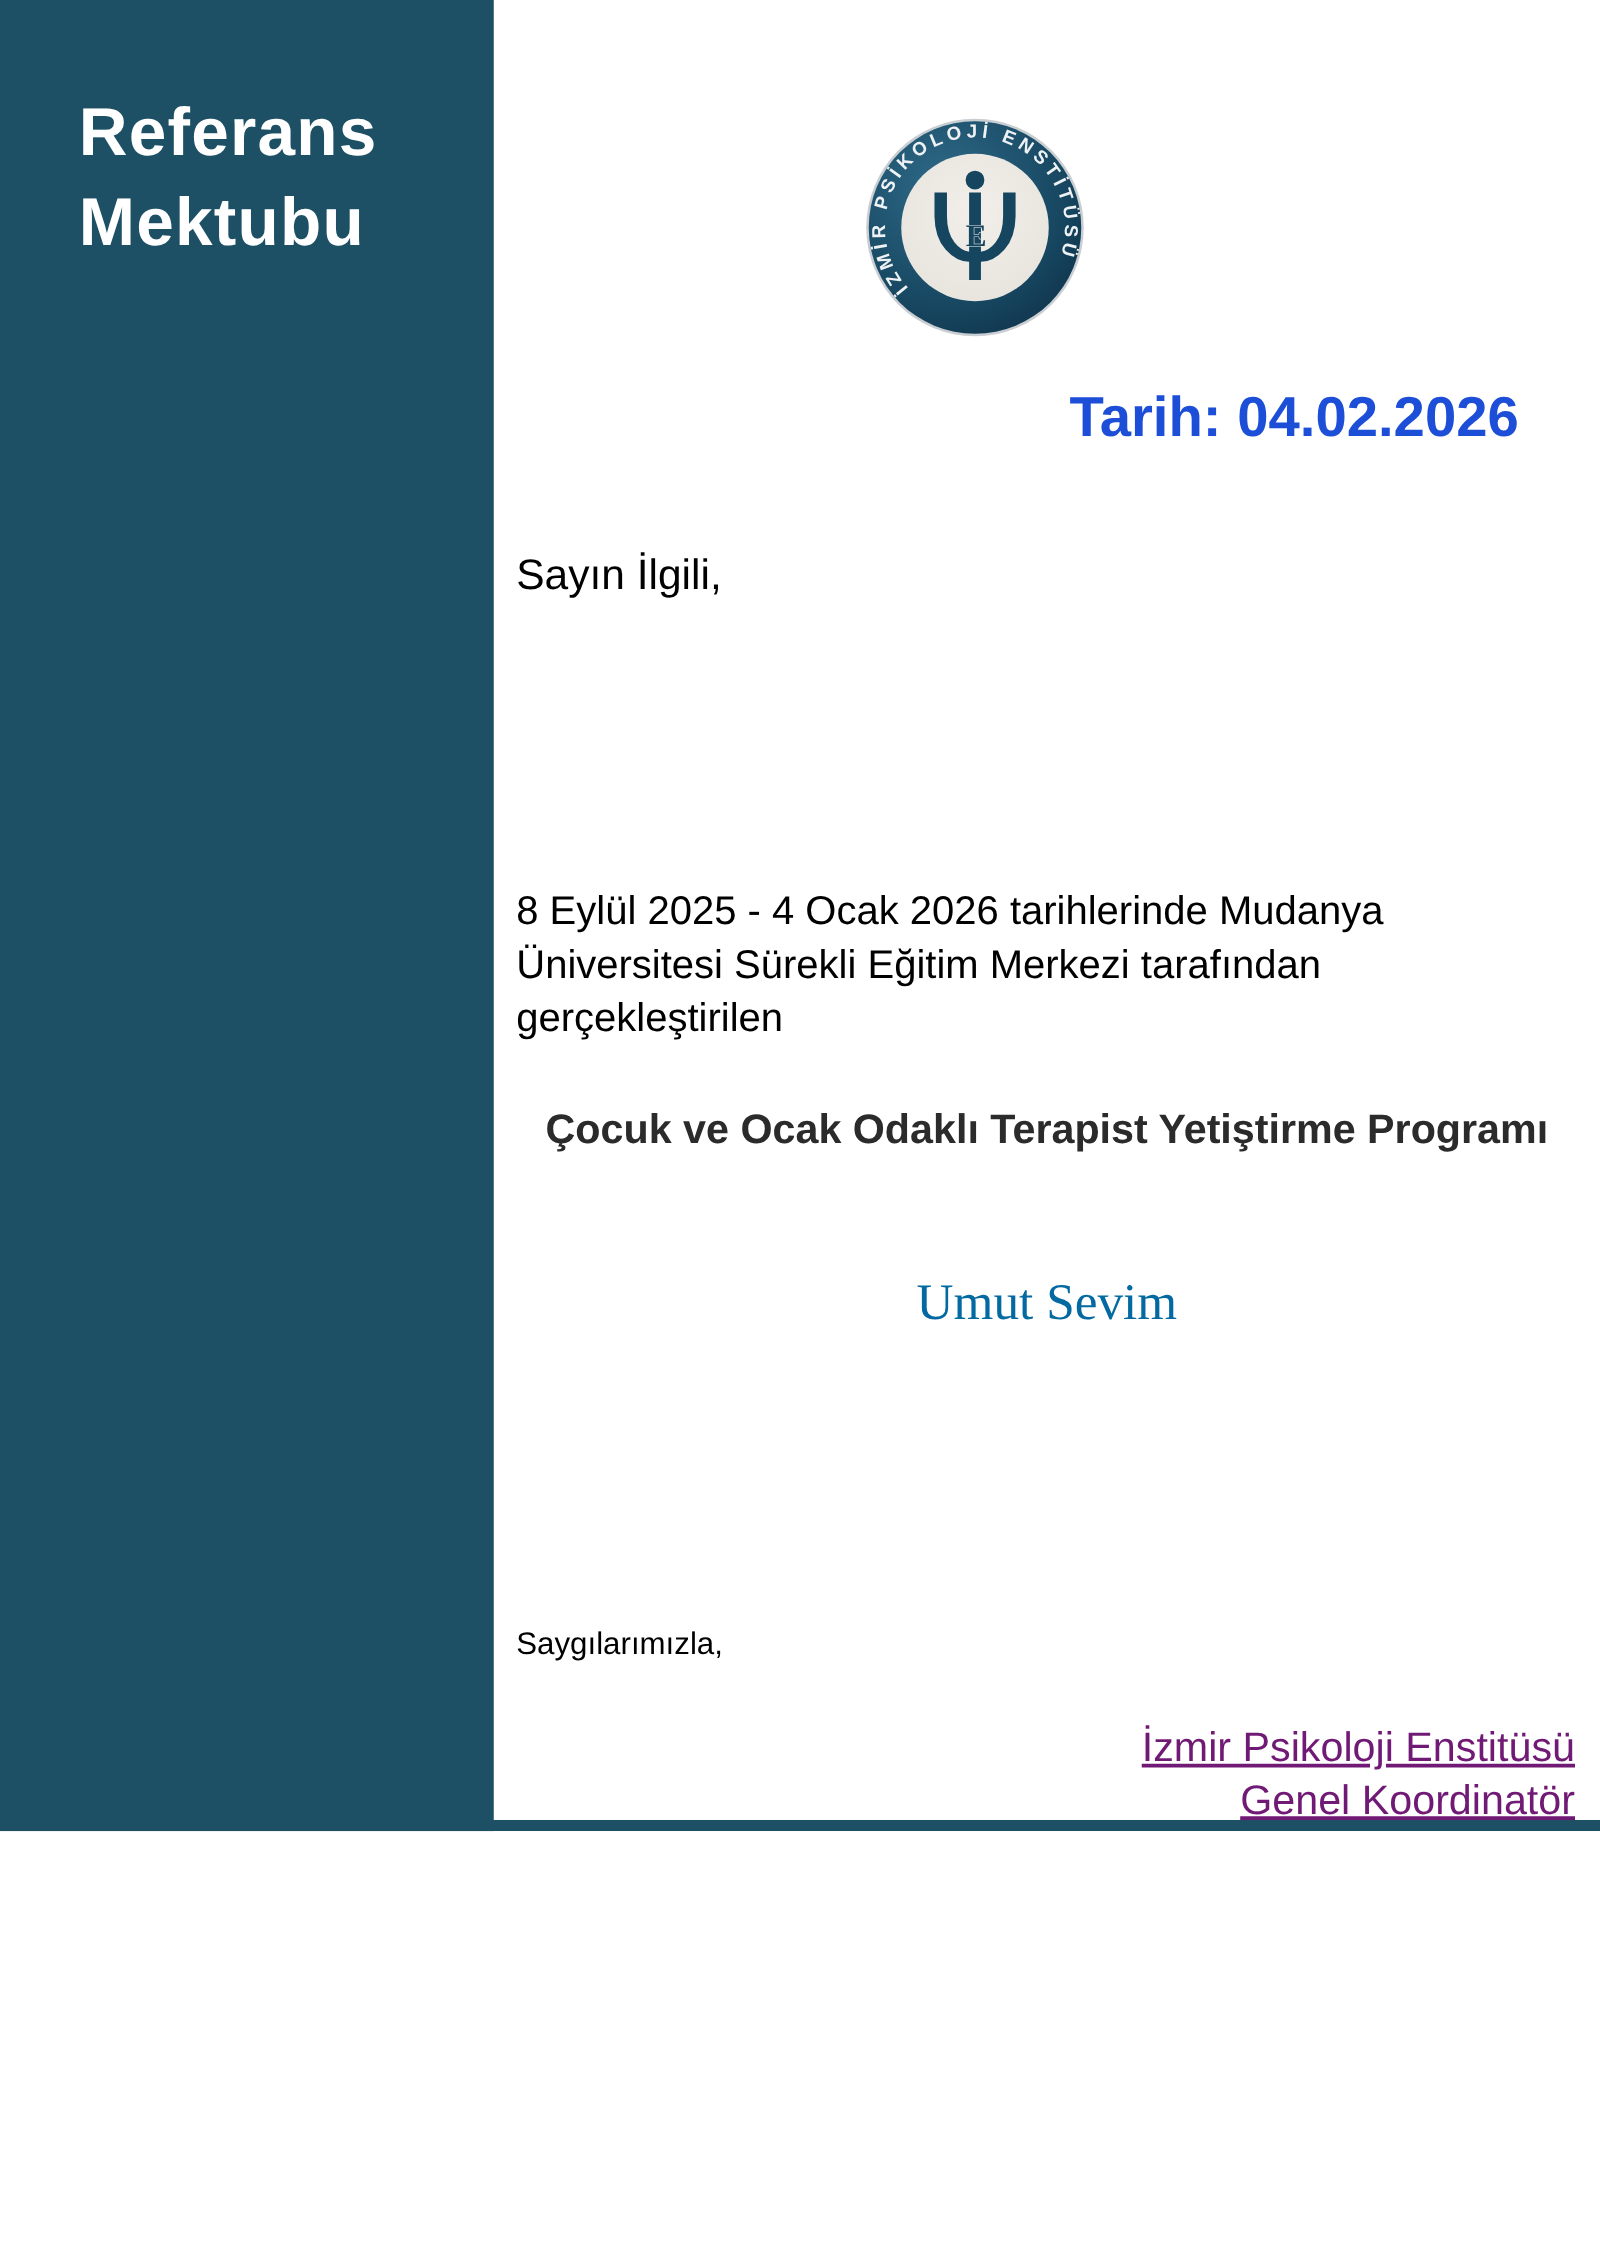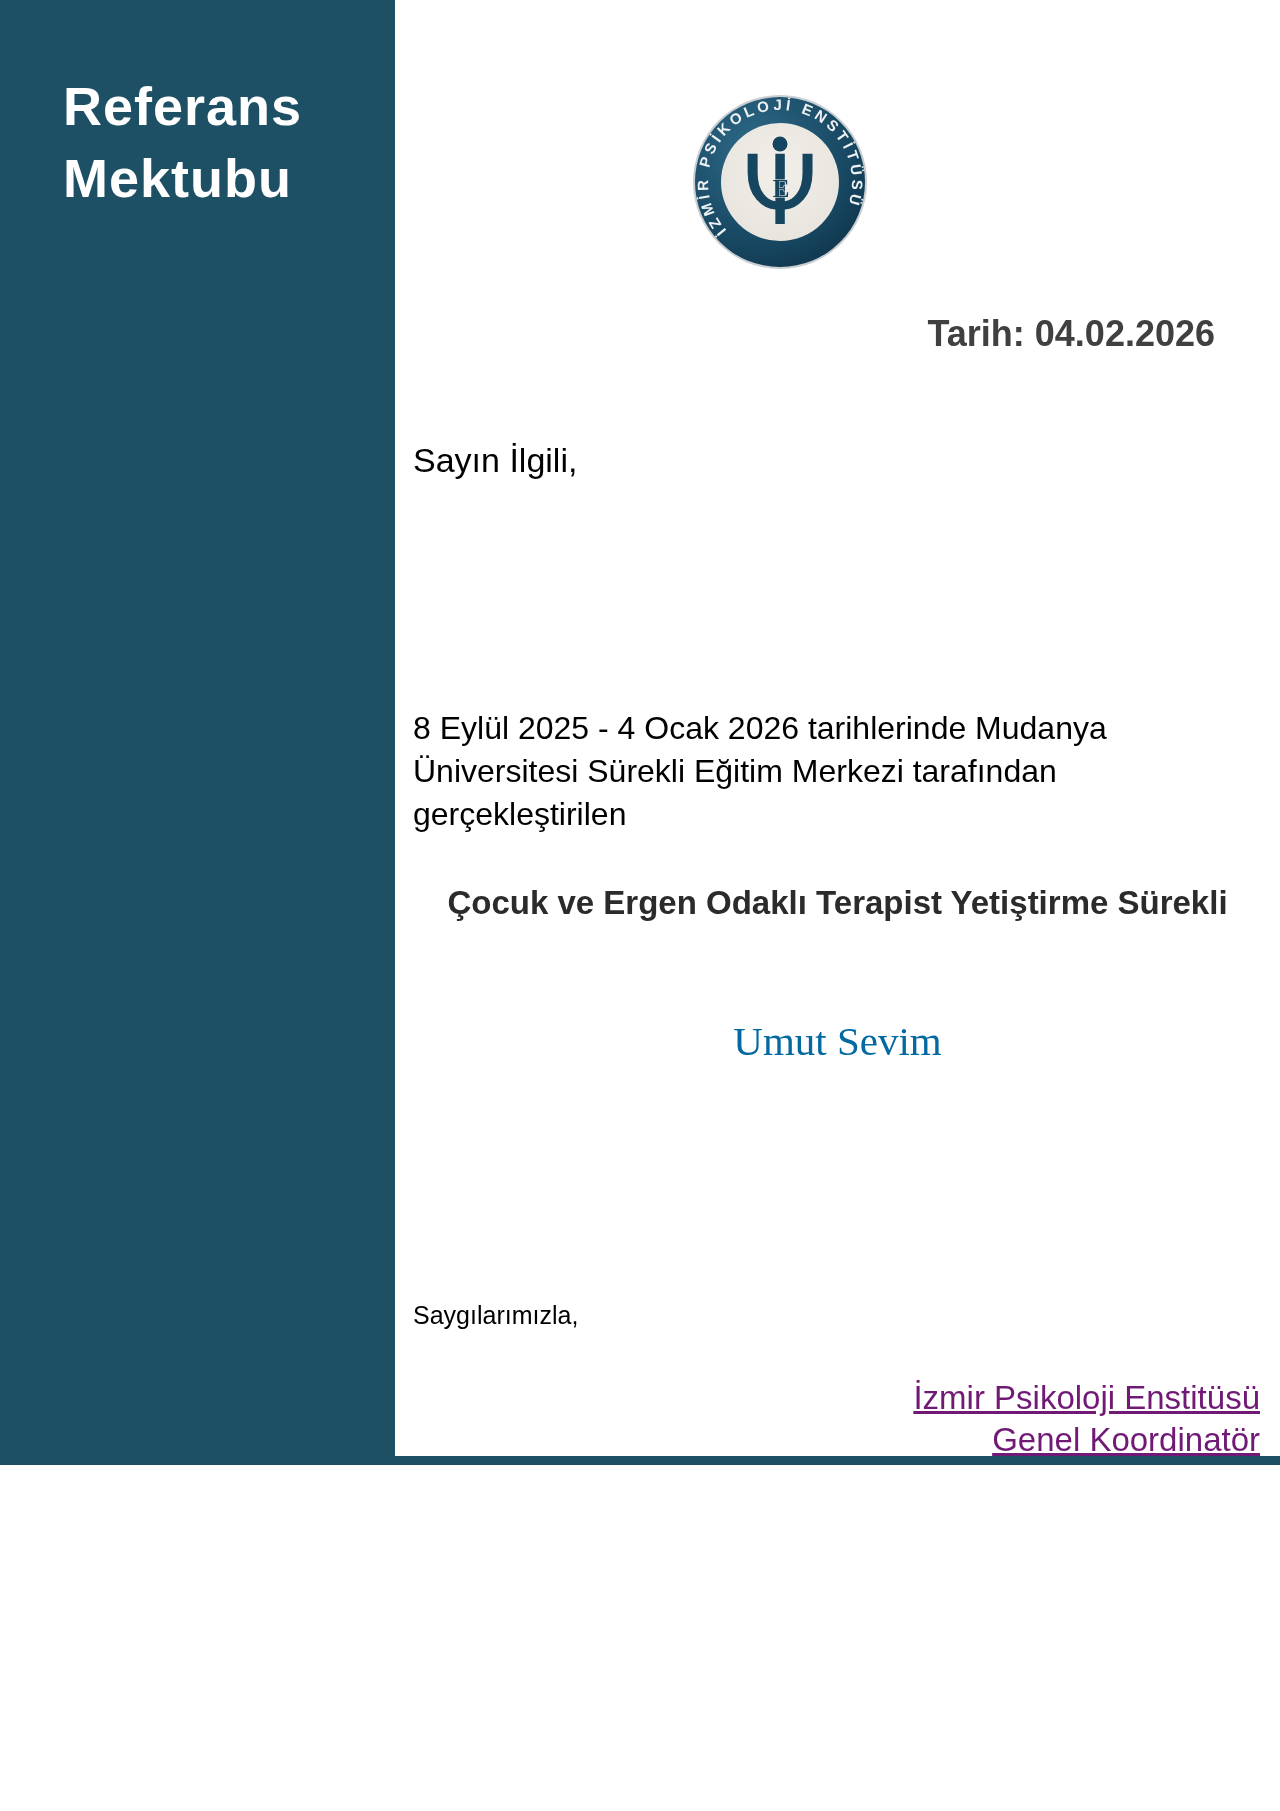--- a/index.html
+++ b/index.html
@@ -16,21 +16,21 @@
     left:0; top:0; width:395px; height:1811px; background:#1d5065;
   }
   .band-title {
     left:63px; top:70px;
     font-size:54px; font-weight:700; letter-spacing:1px;
     line-height:72px; color:#ffffff; white-space:pre;
   }
   .logo-box { left:692px; top:94px; width:176px; height:176px; }
   .date-line {
     left:426px; right:65px; top:312px; text-align:right;
-    font-size:36px; font-weight:700; color:#404040; line-height:44px;
+    font-size:45px; font-weight:700; color:#1d4ed8; line-height:44px;
   }
   .body-text { font-size:32px; line-height:43px; color:#000000; }
   .greeting { left:413px; top:439px; font-size:34px; }
   .para1 { left:413px; top:528px; }
   .para2 { left:413px; top:707px; }
   .center-row { left:415px; width:845px; display:flex; justify-content:center; }
   .program-title { top:884px; }
   .program-title span { font-size:33px; font-weight:700; color:#2b2b2b; white-space:nowrap; }
   .completion { top:972px; }
   .completion span { font-size:33px; color:#333333; white-space:nowrap; }
@@ -88,21 +88,21 @@
   <div class="abs date-line">Tarih: 04.02.2026</div>
 
   <div class="abs greeting body-text pre">Sayın İlgili,</div>
 
 
   <div class="abs para2 body-text pre">8 Eylül 2025 - 4 Ocak 2026 tarihlerinde Mudanya
 Üniversitesi Sürekli Eğitim Merkezi tarafından
 gerçekleştirilen</div>
 
   <div class="abs center-row program-title">
-    <span>Çocuk ve Ergen Odaklı Terapist Yetiştirme Sürekli</span>
+    <span>Çocuk ve Ocak Odaklı Terapist Yetiştirme Programı</span>
   </div>
 
 
   <div class="abs center-row recipient">
     <span>Umut Sevim</span>
   </div>
 
 
   <div class="abs closing body-text pre">Saygılarımızla,</div>
 

